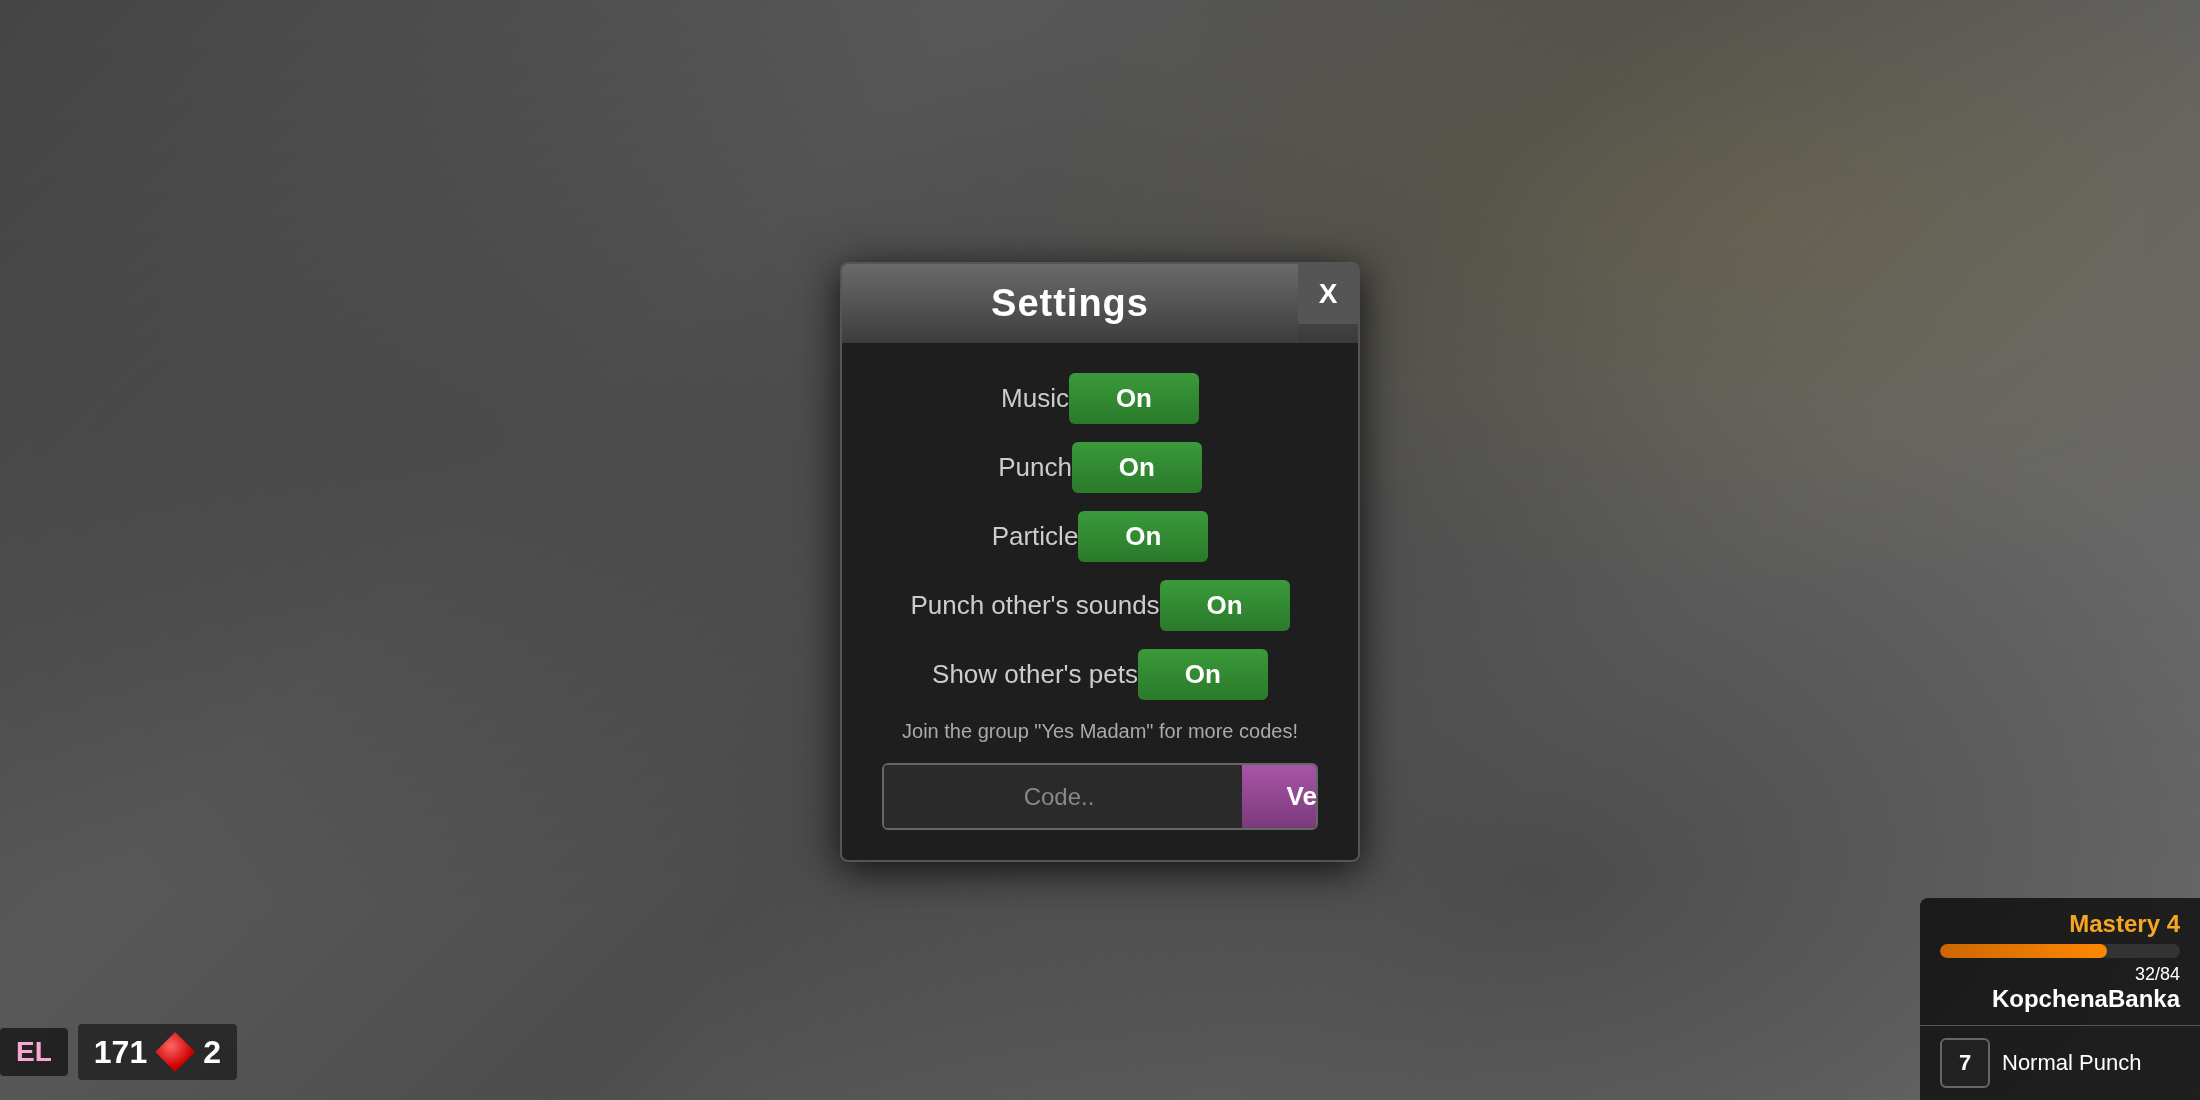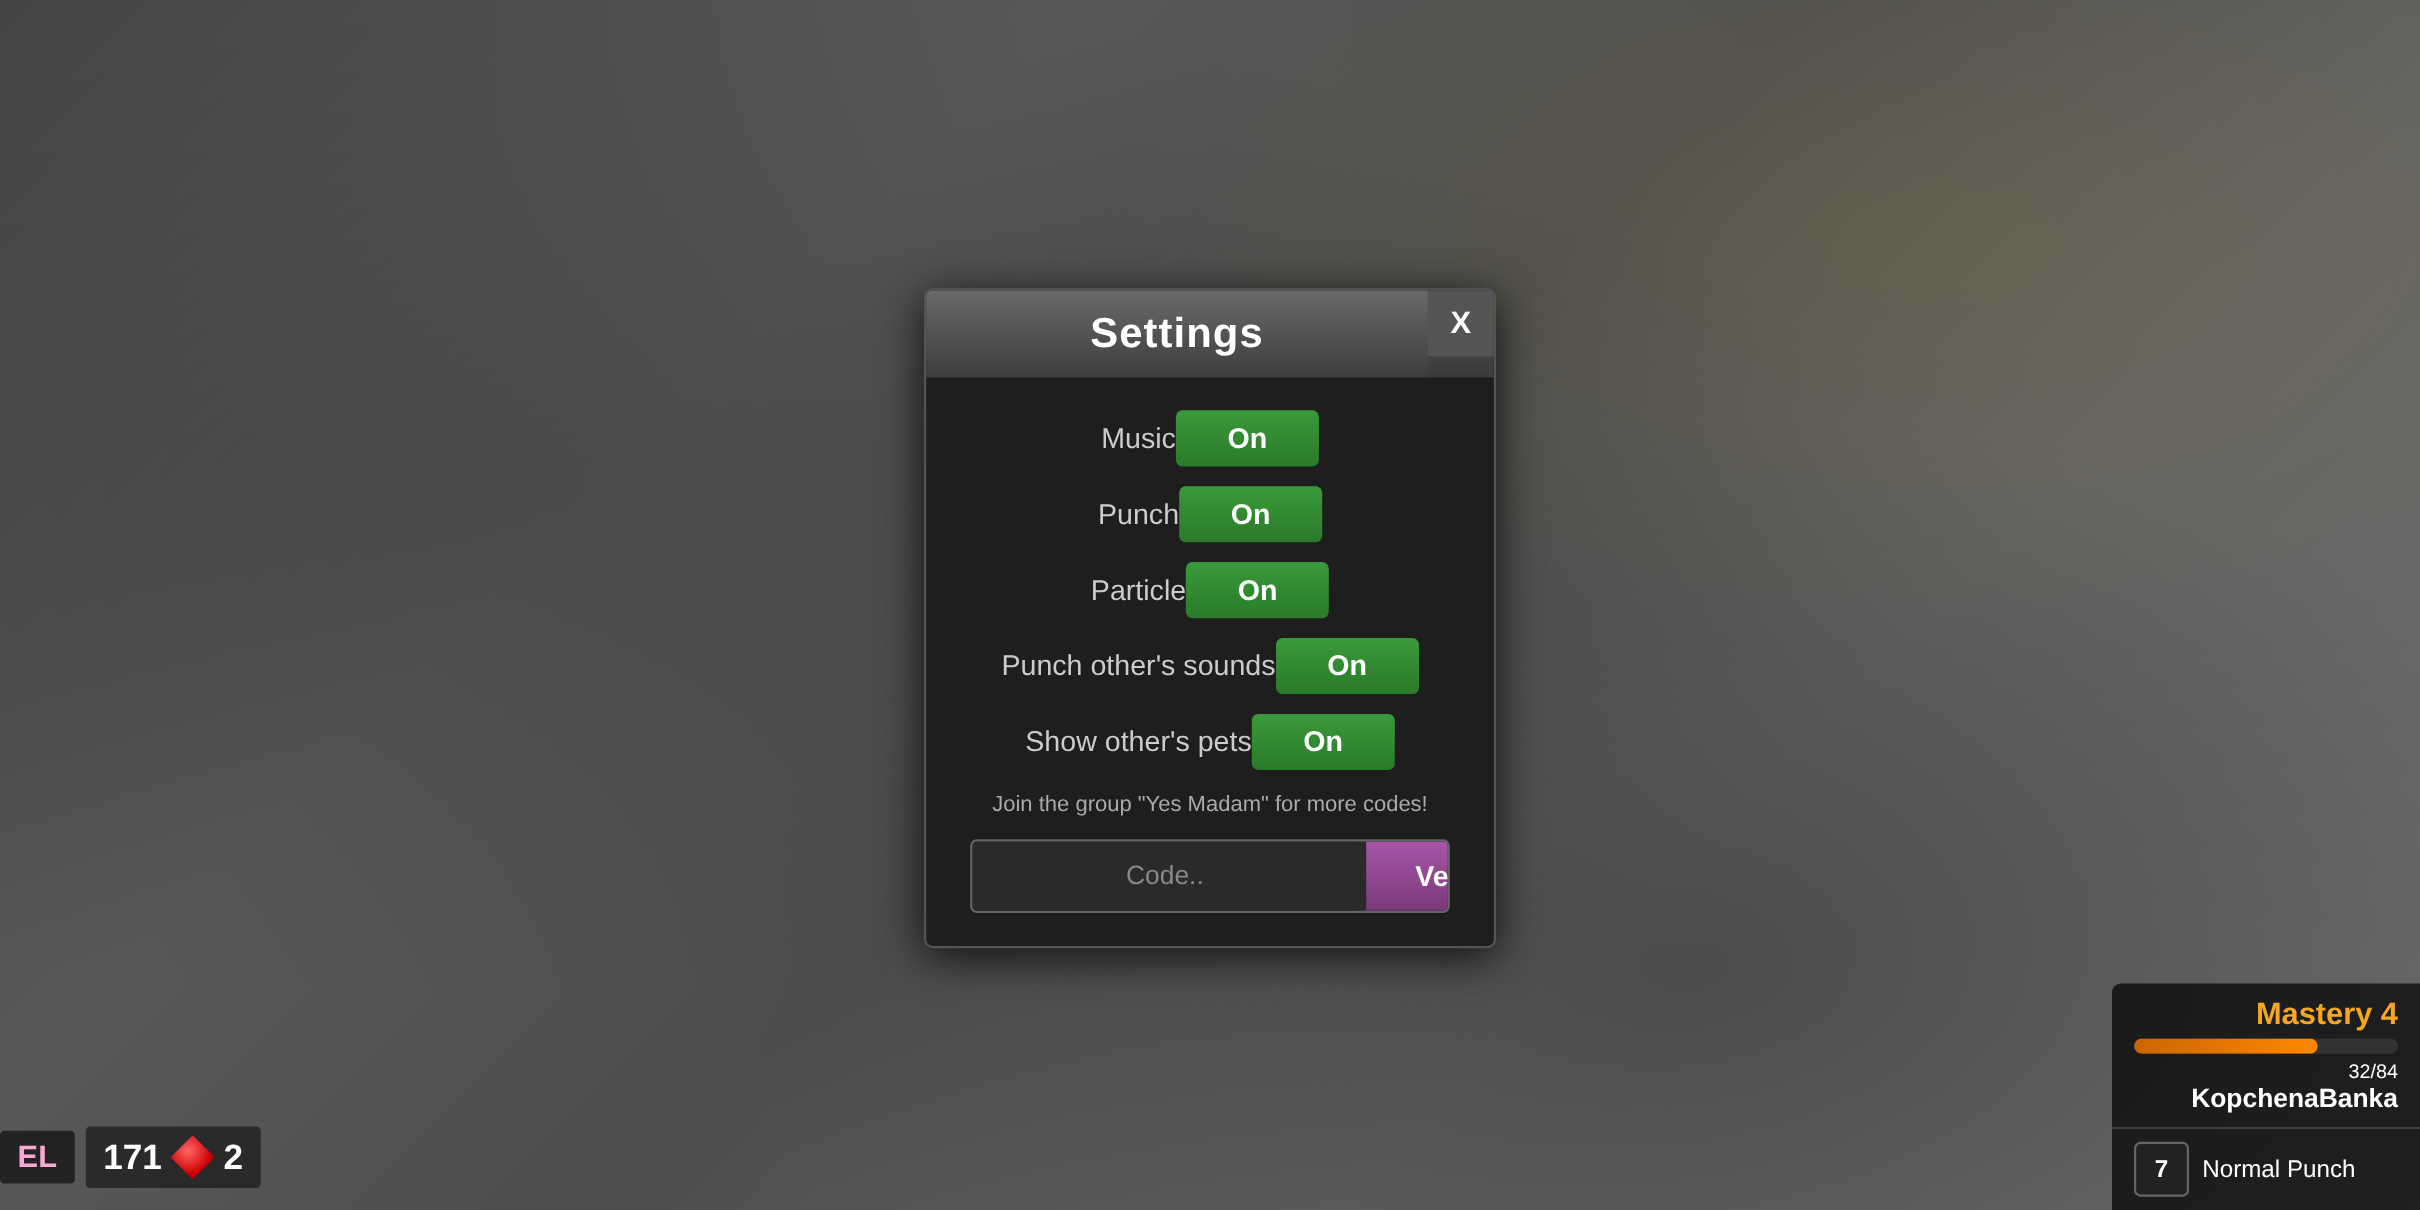--- a/index.html
+++ b/index.html
@@ -86,21 +86,21 @@
 
     .mastery-panel {
       background: rgba(0,0,0,0.7);
       padding: 12px 20px;
       border-radius: 8px 0 0 0;
       margin-bottom: 0;
     }
 
     .mastery-title {
       color: #f5a623;
-      font-size: 28px;
+      font-size: 24px;
       font-weight: bold;
     }
 
     .mastery-bar-container {
       width: 240px;
       height: 14px;
       background: #333;
       border-radius: 7px;
       margin: 6px 0;
       overflow: hidden;

